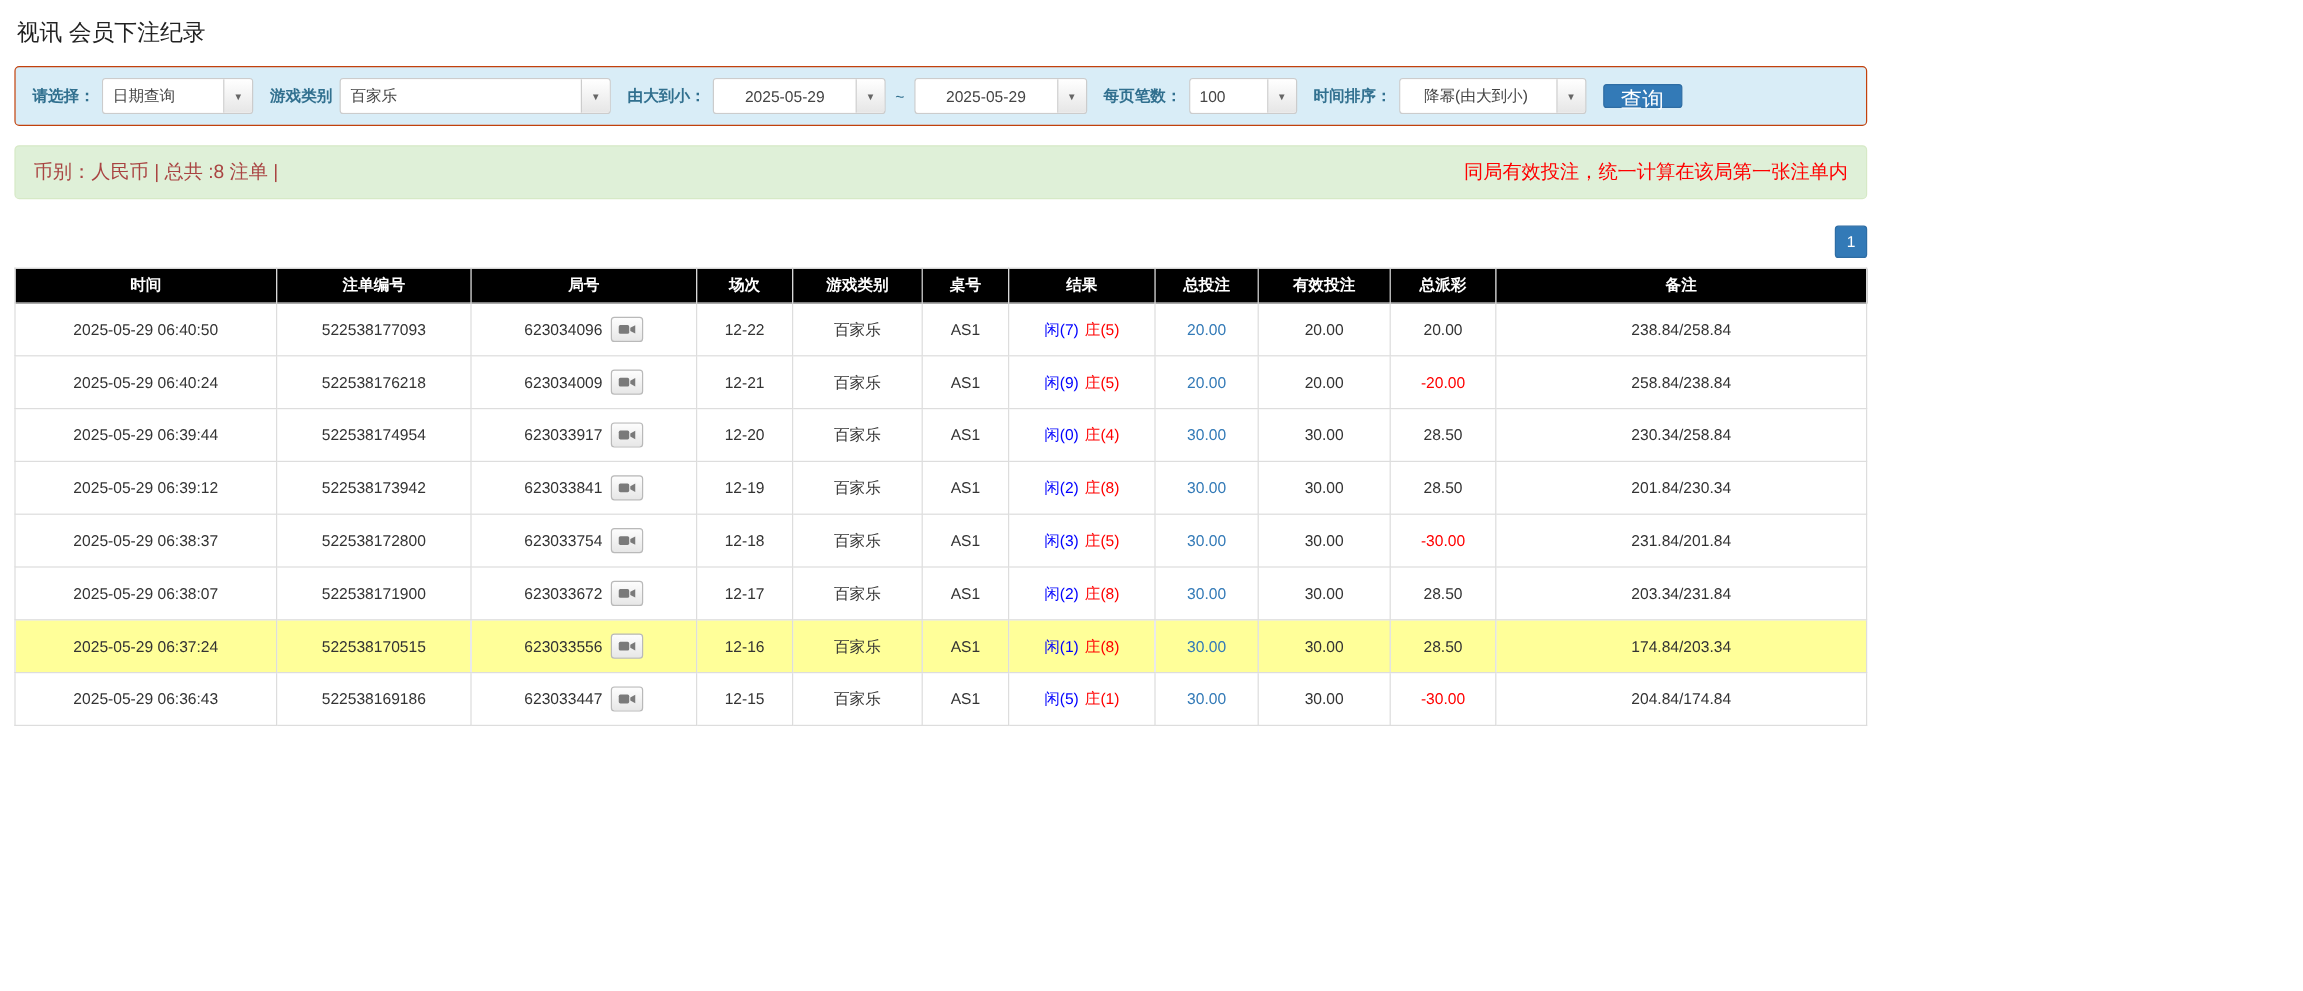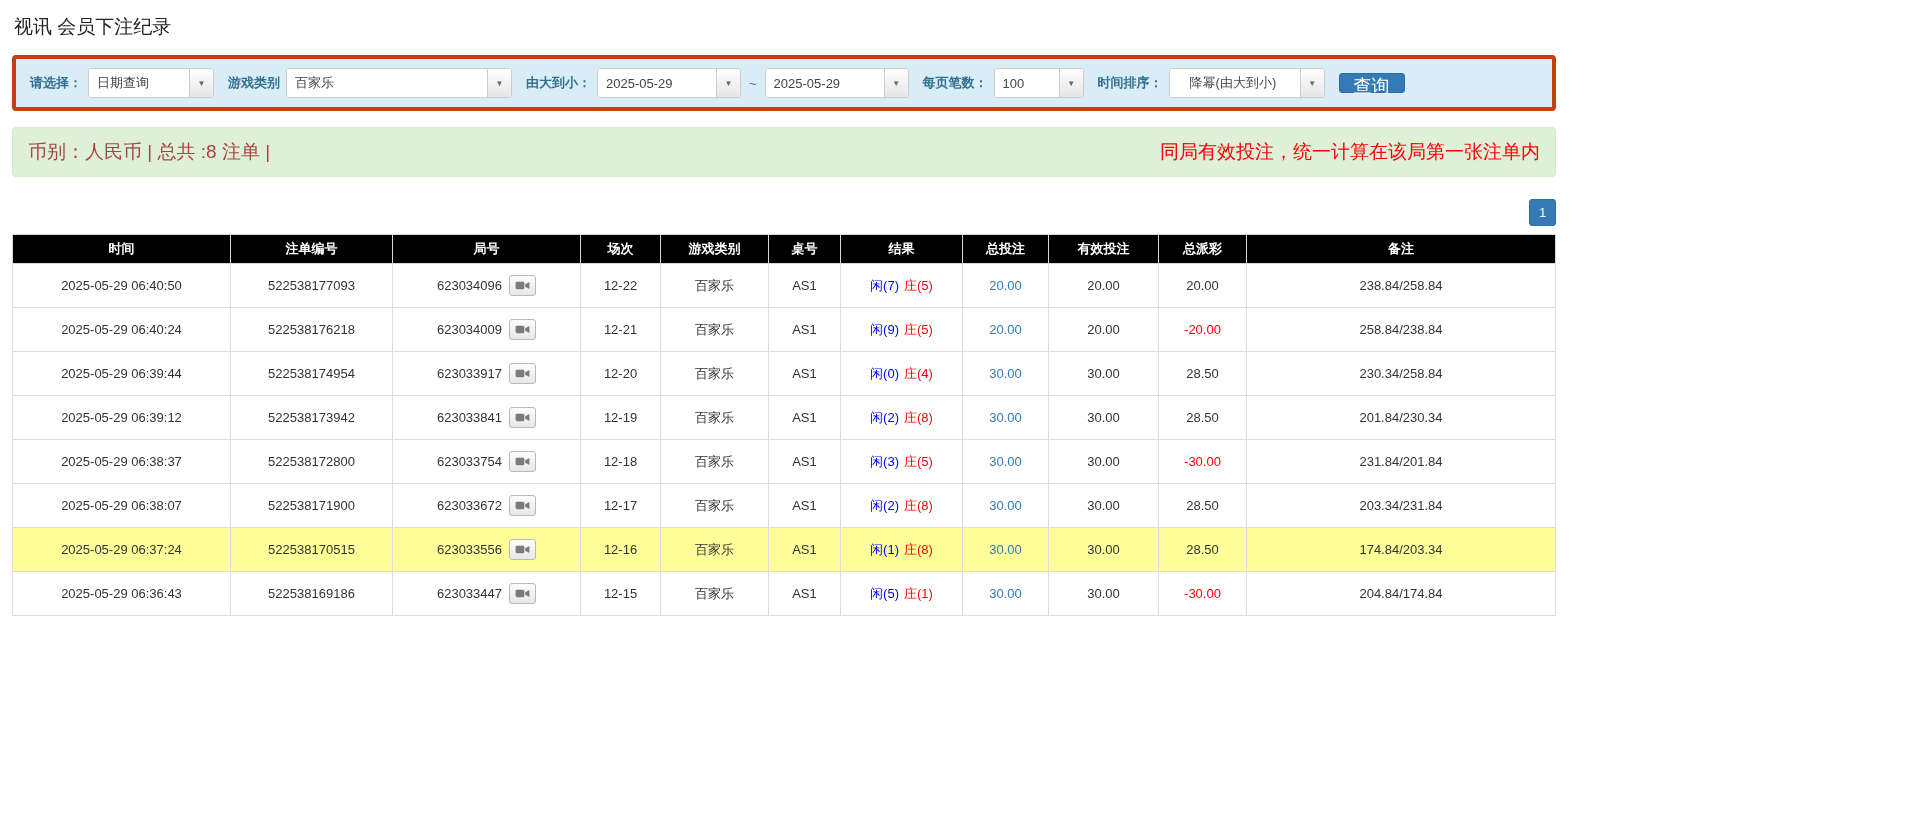--- a/index.html
+++ b/index.html
@@ -5,43 +5,43 @@
   * { box-sizing: border-box; margin: 0; padding: 0; }
   html, body { width: 1919px; height: 826px; overflow: hidden; background: #fff; }
   body { font-family: "Liberation Sans", "DejaVu Sans", sans-serif; color: #333; }
   .container { width: 1568px; padding: 8px 12px; }
 
   .page-title { font-size: 19px; font-weight: 400; color: #222; margin: 6px 0 15px 2px; }
 
   
   .filter-bar {
     background: var(--filter-bar-bg, #d9edf7);
-    border: 4px solid #c2410c;
+    border: 1px solid #c2410c;
     border-radius: 4px;
     padding: 9px 14px;
     display: flex; align-items: center; gap: 6px;
     font-size: 13px;
   }
   .filter-label { font-weight: 700; color: var(--filter-label, #31708f); margin-left: 8px; white-space: nowrap; }
   .filter-label:first-child { margin-left: 0; }
   .range-sep { color: #31708f; margin: 0 2px; }
   .combo { display: inline-flex; height: 30px; background: #fff; border: 1px solid #ccc; border-radius: 3px; overflow: hidden; }
   .combo-input { border: none; outline: none; height: 100%; padding: 0 8px; font-size: 13px; color: #444;
                  font-family: "Liberation Sans", "DejaVu Sans", sans-serif; }
-  .w100 { width: 100px; } .w200 { width: 200px; } .w118 { width: 118px; } .w68 { width: 64px; } .w130 { width: 130px; padding-left: 20px; }
+  .w100 { width: 100px; } .w200 { width: 200px; } .w118 { width: 118px; text-align: center; } .w68 { width: 64px; } .w130 { width: 130px; padding-left: 20px; }
   .combo-btn { width: 24px; display: flex; align-items: center; justify-content: center;
                border-left: 1px solid #ccc; background: linear-gradient(#ffffff, #e6e6e6);
                color: #666; font-size: 8px; cursor: pointer; }
   .search-btn { margin-left: 8px; height: 20px; padding: 0 14px; font-size: 18px; color: #fff;
                 background: var(--accent-blue, #337ab7); border: 1px solid #2e6da4; border-radius: 3px; cursor: pointer;
                 font-family: "Liberation Sans", "DejaVu Sans", sans-serif; }
 
   
   .info-bar { margin-top: 16px; background: var(--info-bar-bg, #dff0d8); border: 1px solid #d6e9c6; border-radius: 4px;
-              padding: 11px 15px; display: flex; justify-content: space-between; align-items: center; font-size: 19px; }
+              padding: 11px 15px; display: flex; justify-content: space-between; align-items: center; font-size: 16px; }
   .info-left { color: var(--summary-text-red, #a94442); }
   .info-right { color: var(--notice-red, #ff0000); }
 
   
   .pager-row { display: flex; justify-content: flex-end; margin: 22px 0 8px; }
   .page-btn { min-width: 27px; height: 27px; display: flex; align-items: center; justify-content: center;
               background: var(--accent-blue, #337ab7); border: 1px solid #2e6da4; border-radius: 3px;
               color: #fff; font-size: 13px; cursor: pointer;
               font-family: "Liberation Sans", "DejaVu Sans", sans-serif; }
 

